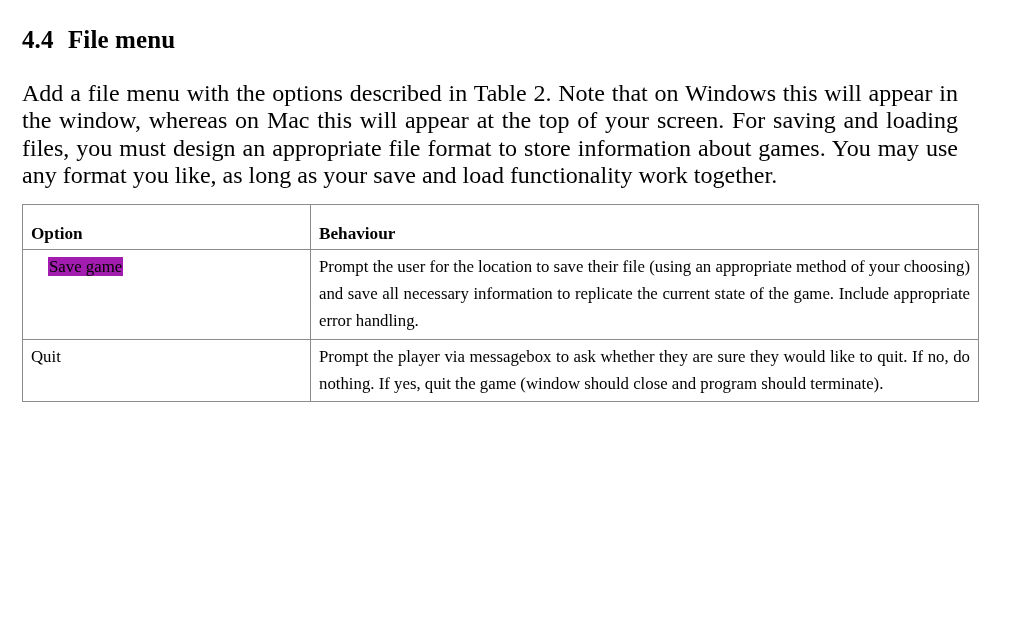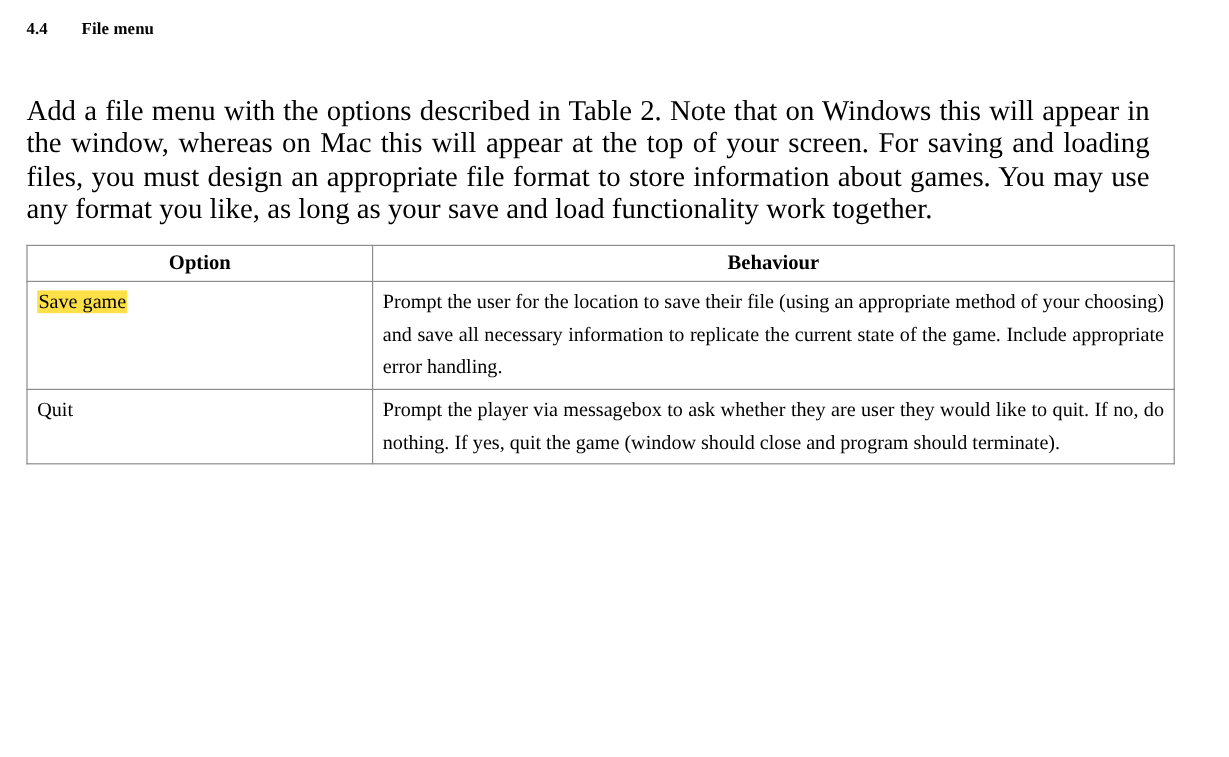--- a/index.html
+++ b/index.html
@@ -22,21 +22,21 @@
     height: 631px;
     padding: 0;
     box-sizing: border-box;
   }
 
   
   .section-heading {
     position: absolute;
     left: 22px;
     top: 5px;
-    font-size: 14px;
+    font-size: 25px;
     font-weight: bold;
     letter-spacing: 0.1px;
     white-space: nowrap;
   }
   .section-heading .sec-num {
     display: inline-block;
     min-width: 46px;
   }
   .section-heading .sec-title {
     display: inline-block;
@@ -70,22 +70,22 @@
     border: 1px solid #8c8c8c;
     vertical-align: top;
     padding: 3px 8px 4px 8px;
     line-height: 27.2px;
   }
   .spec-table col.col-option { width: 288px; }
   .spec-table col.col-behaviour { width: 668px; }
 
   .spec-table thead th {
     font-weight: bold;
-    text-align: center;
-    padding-top: 2px;
+    text-align: left;
+    padding-top: 17px;
     padding-bottom: 3px;
     line-height: 24px;
     font-size: 17.2px;
   }
 
   .cell-option {
     white-space: nowrap;
   }
   .cell-behaviour {
     text-align: justify;
@@ -121,27 +121,27 @@
       <col class="col-behaviour">
     </colgroup>
     <thead>
       <tr>
         <th>Option</th>
         <th>Behaviour</th>
       </tr>
     </thead>
     <tbody>
         <tr>
-          <td class="cell-option"><span class="highlight" style="background-color: #fde047;">Save game</span></td>
+          <td class="cell-option"><span class="highlight" style="background-color: #a21caf; margin-left: 17px;">Save game</span></td>
           <td class="cell-behaviour">
             <span>Prompt the user for the location to save their file (using an appropriate method of your choosing) and save all necessary information to replicate the current state of the game. Include appropriate error handling.</span>
           </td>
         </tr>
         <tr>
           <td class="cell-option"><span>Quit</span></td>
           <td class="cell-behaviour">
-            <span>Prompt the player via messagebox to ask whether they are user they would like to quit. If no, do nothing. If yes, quit the game (window should close and program should terminate).</span>
+            <span>Prompt the player via messagebox to ask whether they are sure they would like to quit. If no, do nothing. If yes, quit the game (window should close and program should terminate).</span>
           </td>
         </tr>
       </tbody>
   </table>
 
 </div>
 
 </body></html>

